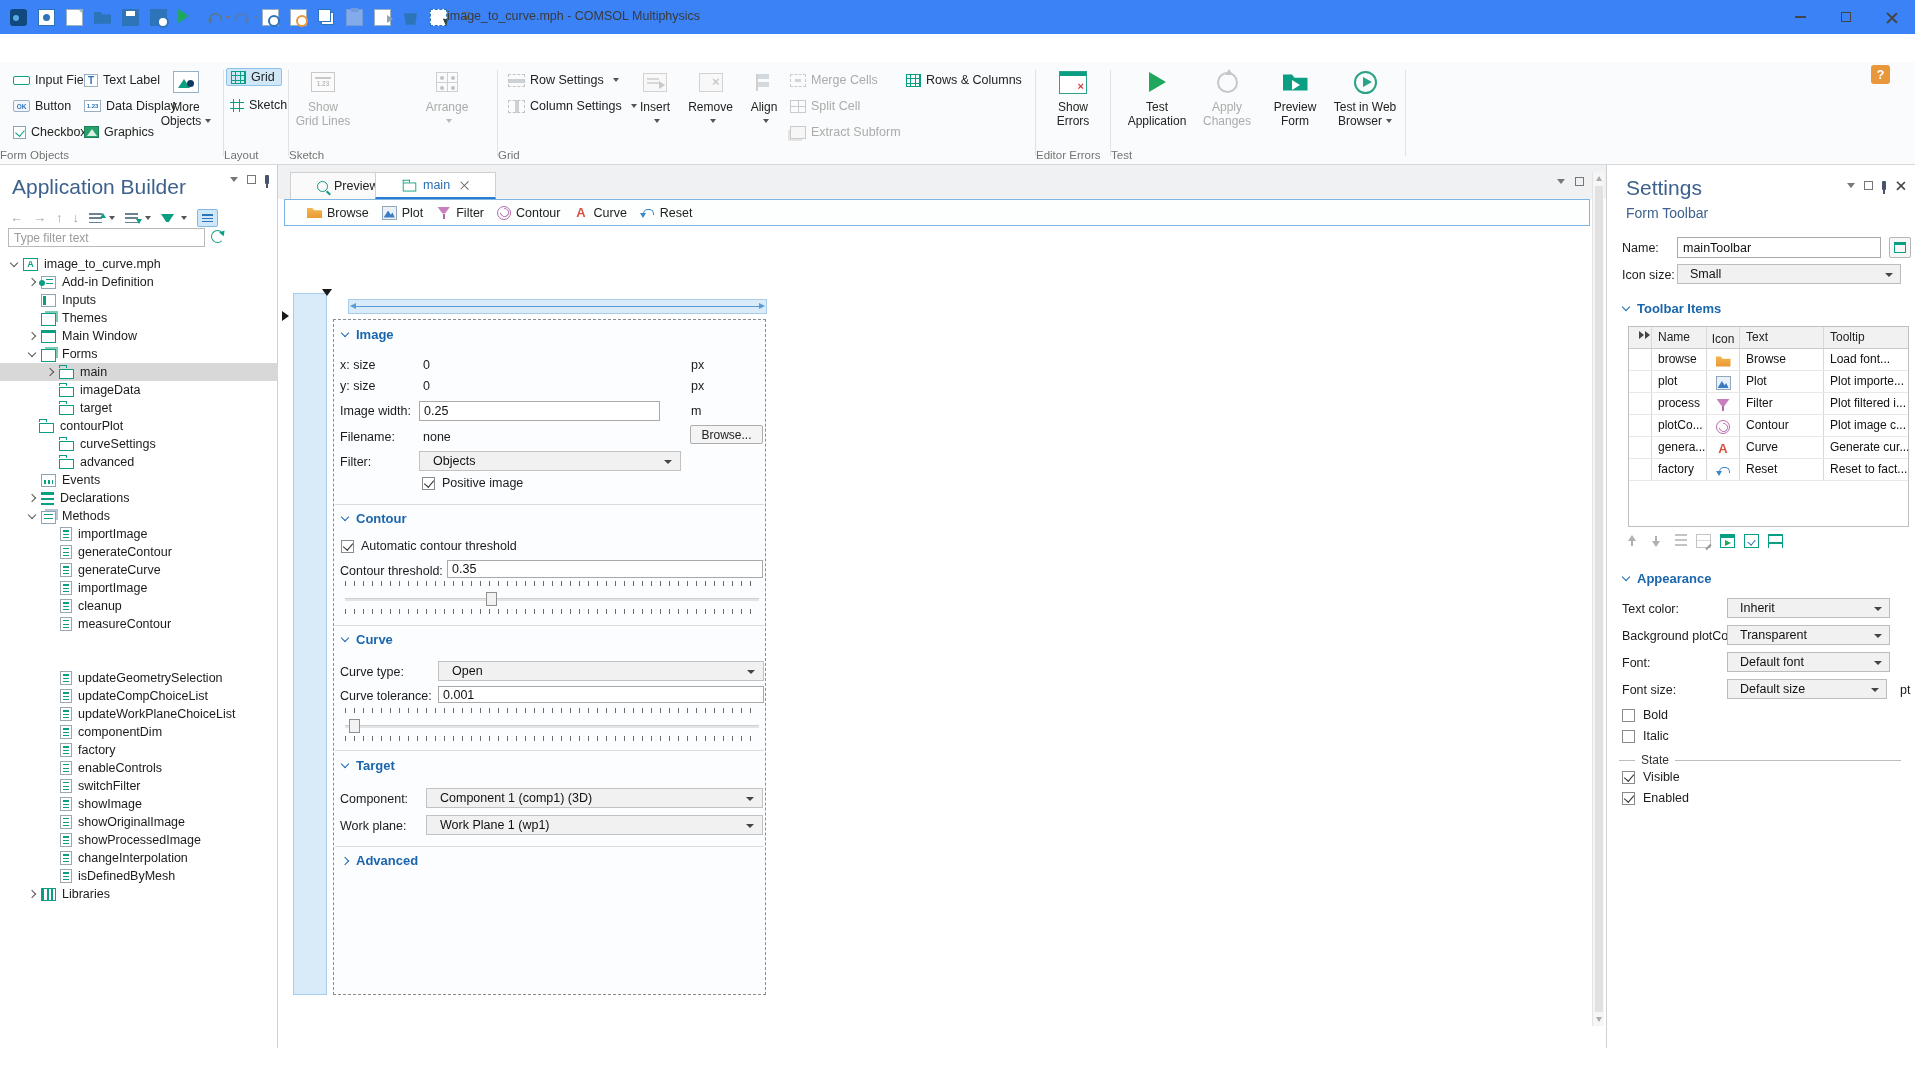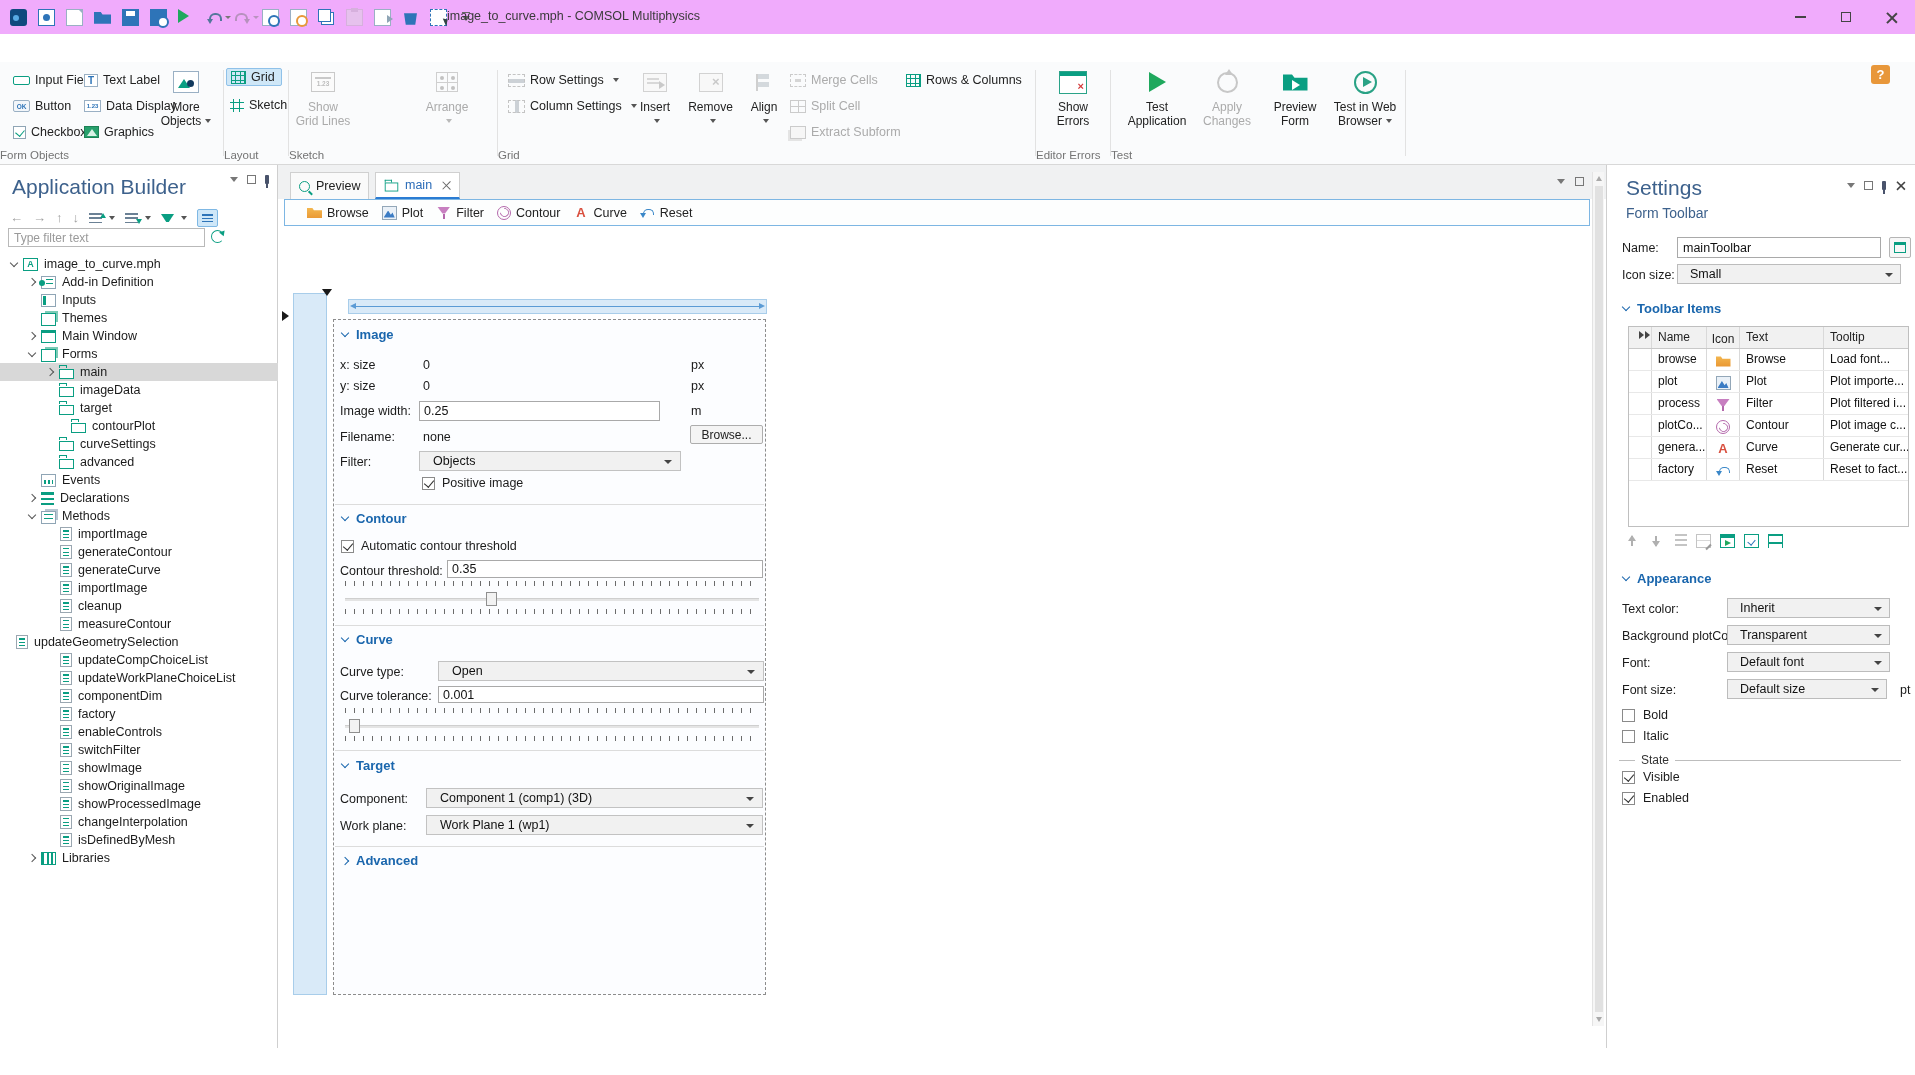--- a/index.html
+++ b/index.html
@@ -4,21 +4,21 @@
 <style>
   :root{
     --teal:#0a9e82; --green:#1fa85d; --blue:#2e74b8; --hblue:#3d618c;
     --secblue:#1a66ad; --tabblue:#2b7cd3; --dis:#ababab; --bord:#c9c9c9;
   }
   *{box-sizing:border-box;margin:0;padding:0;font-family:"Liberation Sans","DejaVu Sans",sans-serif;}
   html,body{width:1915px;height:1075px;overflow:hidden;background:#fff;}
   #root{position:relative;width:1915px;height:1075px;background:#fff;font-size:12.5px;color:#1b1b1b;}
 
   
-  #titlebar{position:absolute;left:0;top:0;width:1915px;height:34px;background:#f0abfc;}
+  #titlebar{position:absolute;left:0;top:0;width:1915px;height:34px;background:#3b82f6;}
   .qat{position:absolute;left:10px;top:0;height:34px;display:flex;align-items:center;gap:11px;}
   .qa{position:relative;width:17px;height:17px;display:inline-block;}
   .qa.disabled{opacity:.45;filter:grayscale(1);}
   .qa.caret::after{content:"";position:absolute;right:-8px;top:7px;border-left:3px solid transparent;border-right:3px solid transparent;border-top:3.5px solid #777;}
   .ic-app-logo{background:#10497e;border-radius:3px;}
   .ic-app-logo::after{content:"";position:absolute;left:3px;top:6px;width:6px;height:6px;border-radius:50%;background:#58aae4;}
   .ic-application-builder{border:1px solid var(--blue);background:#fff;}
   .ic-application-builder::after{content:"";position:absolute;left:4px;top:4px;width:7px;height:7px;border-radius:50%;background:var(--blue);}
   .ic-new-file{background:#fff;border:1px solid #9ab0c4;}
   .ic-new-file::after{content:"";position:absolute;right:-1px;top:-1px;border-left:5px solid transparent;border-top:5px solid #9ab0c4;}
@@ -185,21 +185,21 @@
   .ic-filter::before{content:"";position:absolute;left:1px;right:1px;top:1px;height:7px;background:#c77fc0;clip-path:polygon(0 0,100% 0,60% 100%,40% 100%);}
   .ic-filter::after{content:"";position:absolute;left:6.5px;top:8px;width:2px;height:5px;background:#b468ac;}
   .ic-contour{border:1.6px solid #b468ac;border-radius:50%;width:14px;height:14px;}
   .ic-contour::after{content:"";position:absolute;inset:1.5px;border:1.6px solid #b468ac;border-radius:50%;border-left-color:transparent;transform:rotate(40deg);}
   .ic-curve::after{content:"A";position:absolute;inset:0;text-align:center;color:#d9503f;font-size:13px;line-height:14px;font-weight:bold;}
   .ic-reset::before{content:"";position:absolute;left:3px;top:3px;width:9px;height:5px;border:1.8px solid #3a87c8;border-bottom:none;border-radius:5px 5px 0 0;}
   .ic-reset::after{content:"";position:absolute;left:0;top:7px;border-left:3.5px solid transparent;border-right:3.5px solid transparent;border-top:5px solid #3a87c8;}
 
   
   #tabstrip{position:absolute;left:0;top:0;width:1328px;height:34px;background:#f0f1f2;}
-  .etab{position:absolute;top:7px;height:27px;display:flex;align-items:center;gap:6px;padding:0 8px;background:#fafafa;border:1px solid #d0d0d0;border-bottom:none;font-size:12.5px;color:#222;}
+  .etab{position:absolute;top:7px;height:27px;display:flex;align-items:center;gap:6px;padding:0 26px;background:#fafafa;border:1px solid #d0d0d0;border-bottom:none;font-size:12.5px;color:#222;}
   .etab.active{background:#fff;color:#2b6cb8;border-bottom:2.5px solid var(--tabblue);}
   .ic-previewtab{width:11px;height:11px;border:1.8px solid var(--teal);border-radius:50%;position:relative;flex:none;}
   .ic-previewtab::after{content:"";position:absolute;right:-4px;bottom:-3px;width:5px;height:1.8px;background:var(--teal);transform:rotate(45deg);}
   .tclose{position:relative;width:9px;height:9px;margin-left:4px;}
   .tclose::before,.tclose::after{content:"";position:absolute;left:4px;top:-1px;width:1.4px;height:11px;background:#666;}
   .tclose::before{transform:rotate(45deg);} .tclose::after{transform:rotate(-45deg);}
   .stripicons{position:absolute;right:22px;top:12px;display:flex;gap:10px;align-items:center;}
   #ftoolbar{position:absolute;left:6px;top:34px;width:1306px;height:27px;border:1px solid #7db6e3;background:#fdfefe;display:flex;align-items:center;gap:13px;padding-left:22px;}
   .etbi{display:flex;align-items:center;gap:5px;font-size:12.5px;color:#222;}
   #canvas{position:absolute;left:0;top:61px;width:1314px;height:822px;background:#fff;overflow:hidden;}
@@ -572,21 +572,21 @@
         <div class="trow x-leaf" style="padding-left: 44px;">
     <span class="chev"></span>
     <span class="tic ic-folder"></span>
     <span class="tlabel">imageData</span>
   </div>
         <div class="trow x-leaf" style="padding-left: 44px;">
     <span class="chev"></span>
     <span class="tic ic-folder"></span>
     <span class="tlabel">target</span>
   </div>
-        <div class="trow x-leaf" style="padding-left: 56px;">
+        <div class="trow x-leaf" style="padding-left: 24px;">
     <span class="chev"></span>
     <span class="tic ic-folder"></span>
     <span class="tlabel">contourPlot</span>
   </div>
         <div class="trow x-leaf" style="padding-left: 44px;">
     <span class="chev"></span>
     <span class="tic ic-folder"></span>
     <span class="tlabel">curveSettings</span>
   </div>
         <div class="trow x-leaf" style="padding-left: 44px;">
@@ -632,21 +632,21 @@
         <div class="trow x-leaf" style="padding-left: 44px;">
     <span class="chev"></span>
     <span class="tic ic-method"></span>
     <span class="tlabel">cleanup</span>
   </div>
         <div class="trow x-leaf" style="padding-left: 44px;">
     <span class="chev"></span>
     <span class="tic ic-method"></span>
     <span class="tlabel">measureContour</span>
   </div>
-        <div class="trow x-leaf" style="">
+        <div class="trow x-leaf" style="padding-left: 44px; margin-top: 36px;">
     <span class="chev"></span>
     <span class="tic ic-method"></span>
     <span class="tlabel">updateGeometrySelection</span>
   </div>
         <div class="trow x-leaf" style="padding-left: 44px;">
     <span class="chev"></span>
     <span class="tic ic-method"></span>
     <span class="tlabel">updateCompChoiceList</span>
   </div>
         <div class="trow x-leaf" style="padding-left: 44px;">

